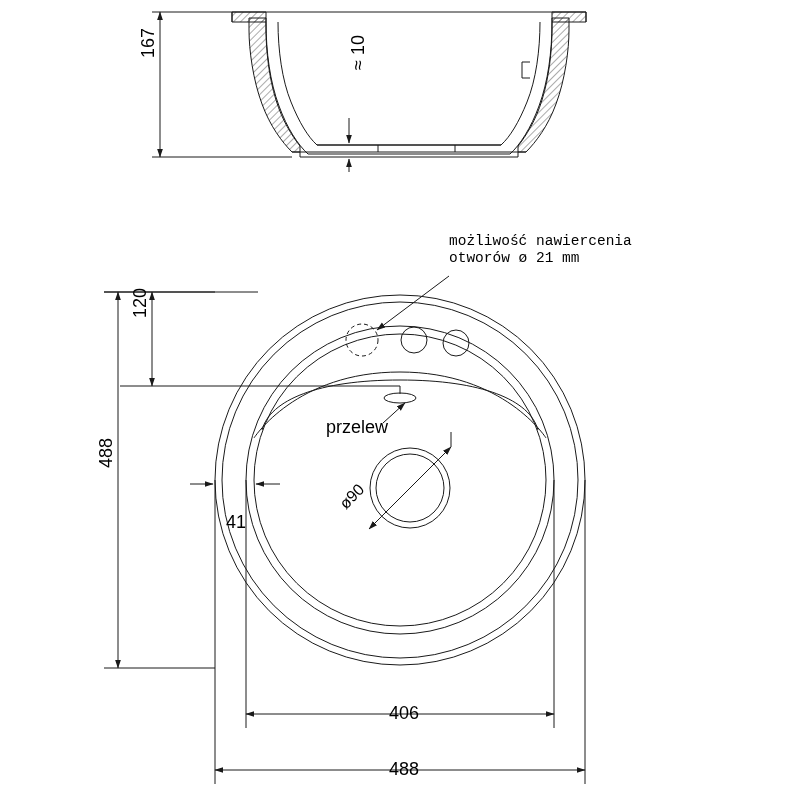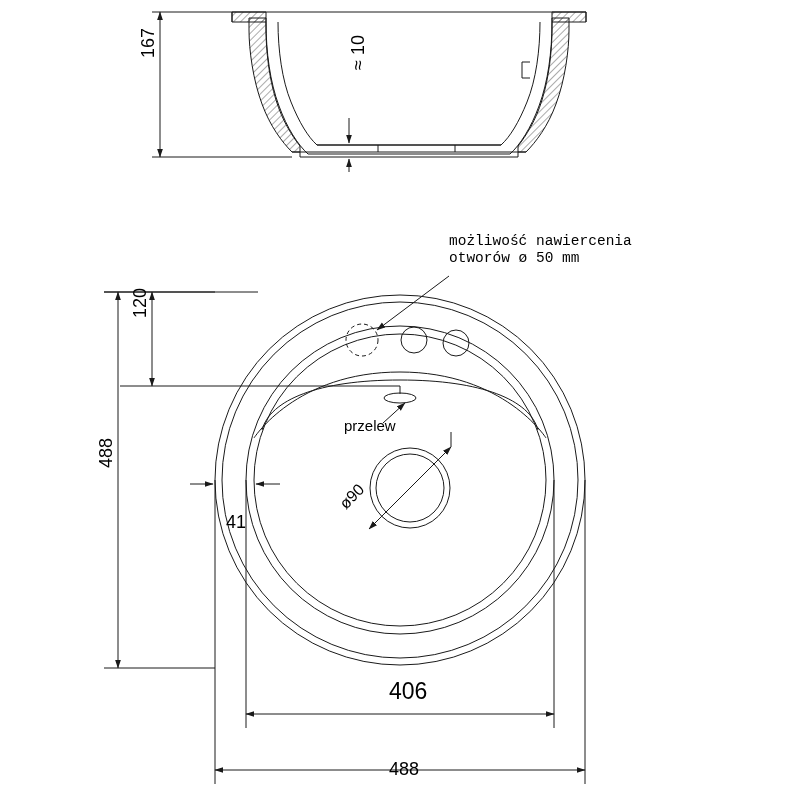--- a/index.html
+++ b/index.html
@@ -66,34 +66,33 @@
   }
   .lbl-41 {
     left: 226px;
     top: 476px;
     font-size: 18px;
     margin-top: 36px;
   }
   .lbl-przelew {
     left: 326px;
     top: 417px;
-    font-size: 15px;
-    margin-left: 18px;
+    font-size: 18px;
   }
   .lbl-d90 {
     left: 336px;
     top: 500px;
     font-size: 16px;
     transform: rotate(-45deg);
     transform-origin: left top;
   }
   .lbl-406 {
     left: 389px;
-    top: 678px;
-    font-size: 23px;
+    top: 703px;
+    font-size: 18px;
   }
   .lbl-488h {
     left: 389px;
     top: 759px;
     font-size: 18px;
   }
 </style>
 </head>
 <body>
 
@@ -219,21 +218,21 @@
     <line x1="215" y1="770" x2="585" y2="770" marker-start="url(#arrTail)" marker-end="url(#arrHead)"></line>
   </g>
 </svg>
 
 <div class="lbl lbl-167">167</div>
 
 <div class="lbl lbl-10">≈ 10</div>
 
 <div class="lbl lbl-note">
   <div>możliwość nawiercenia</div>
-  <div>otworów ø 50 mm</div>
+  <div>otworów ø 21 mm</div>
 </div>
 
 <div class="lbl lbl-120">120</div>
 
 <div class="lbl lbl-488v">488</div>
 
 <div class="lbl lbl-41">41</div>
 
 <div class="lbl lbl-przelew">przelew</div>
 

